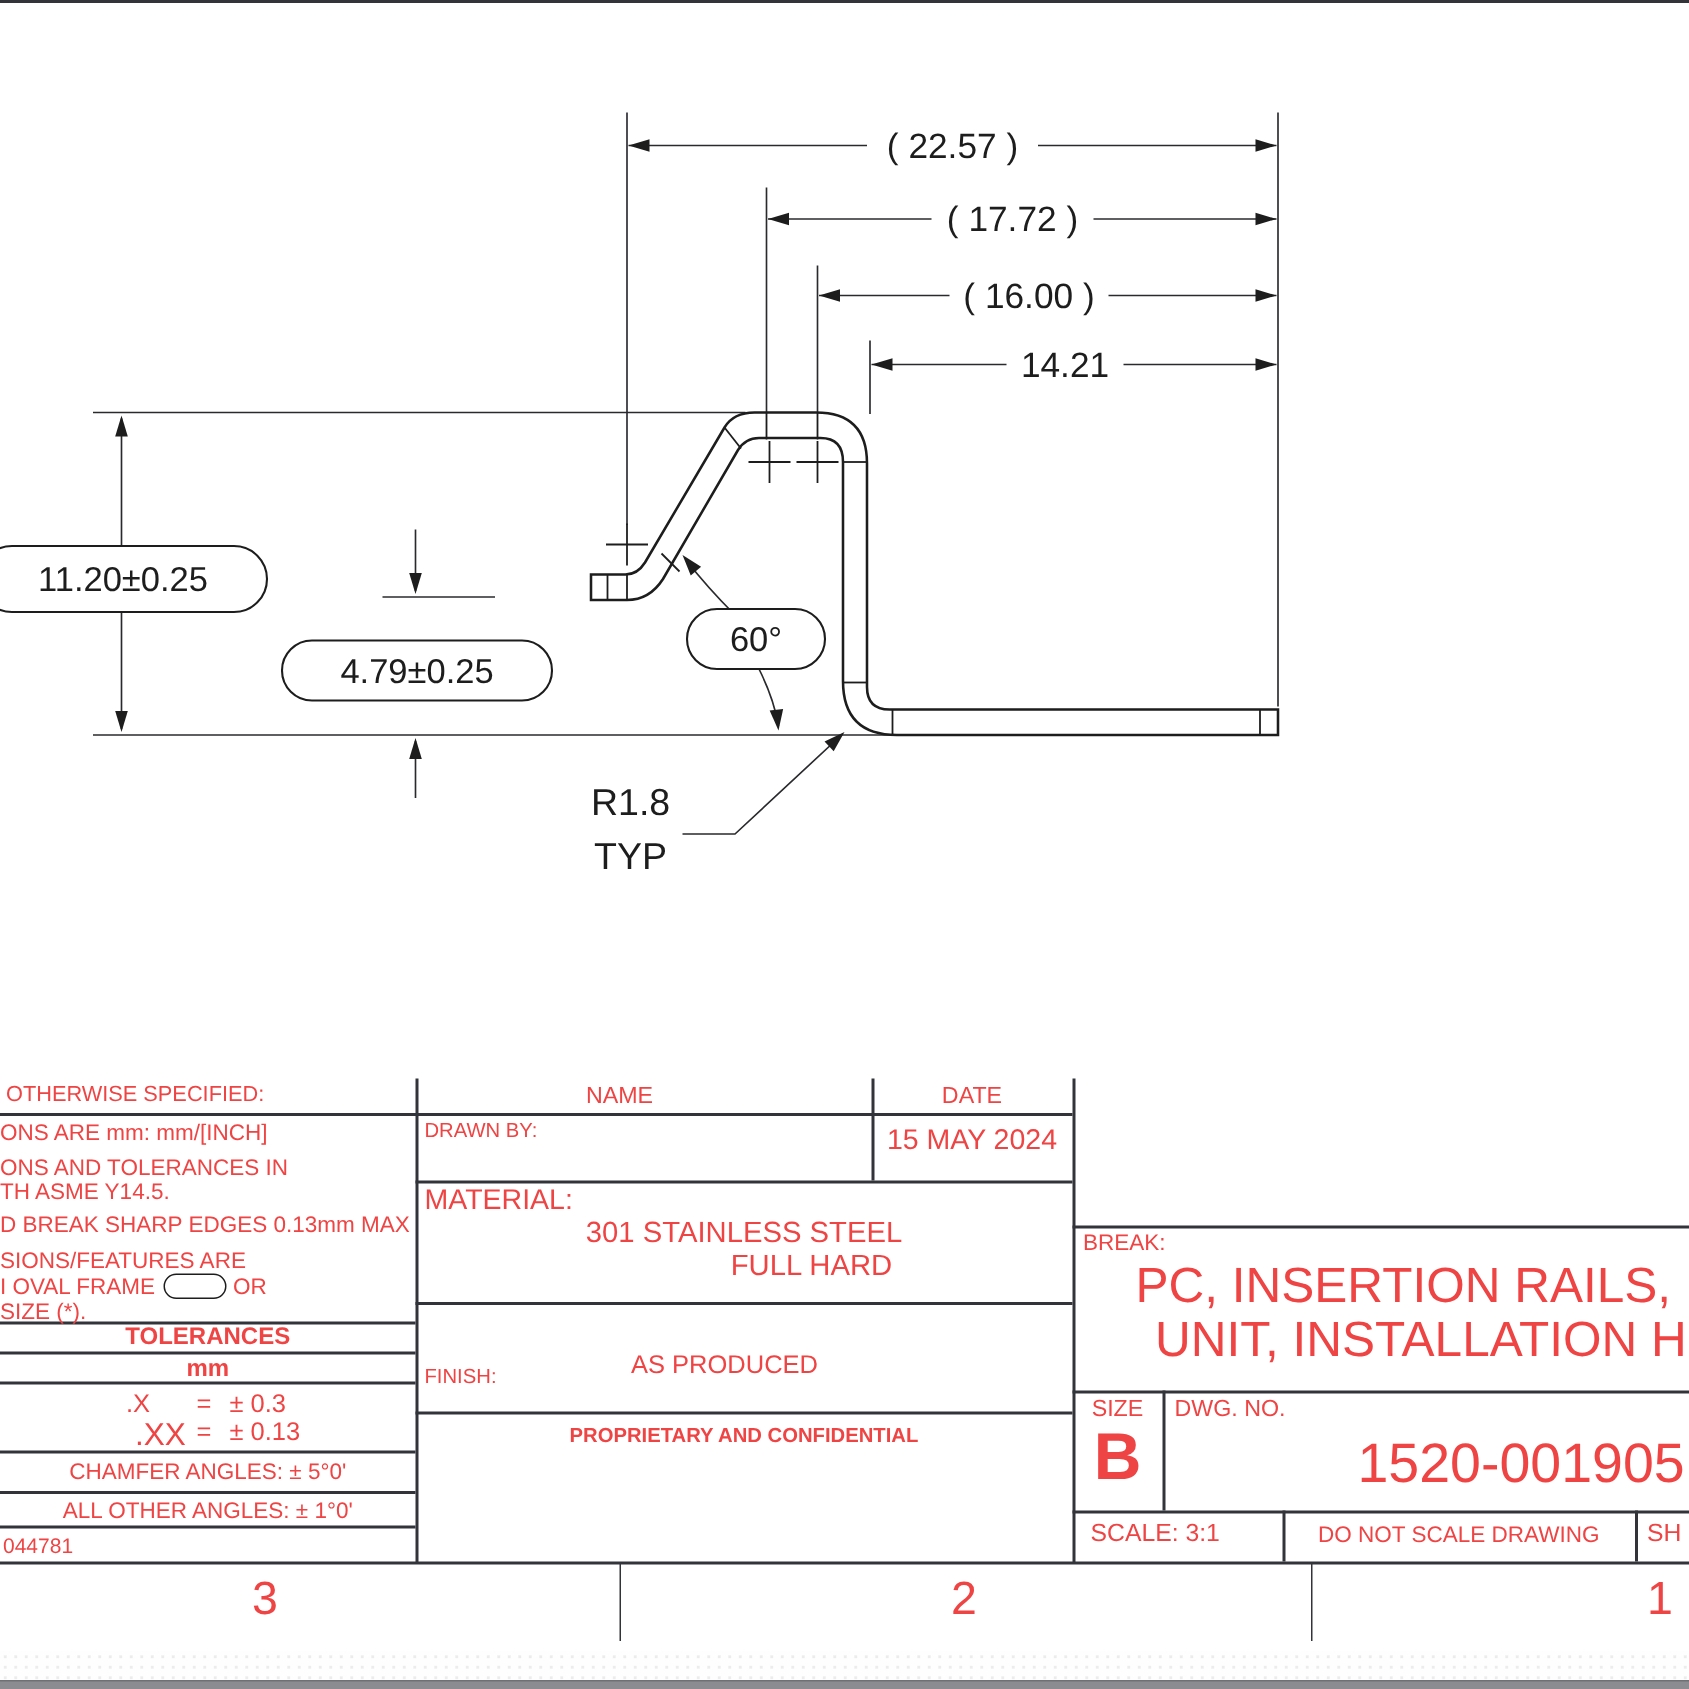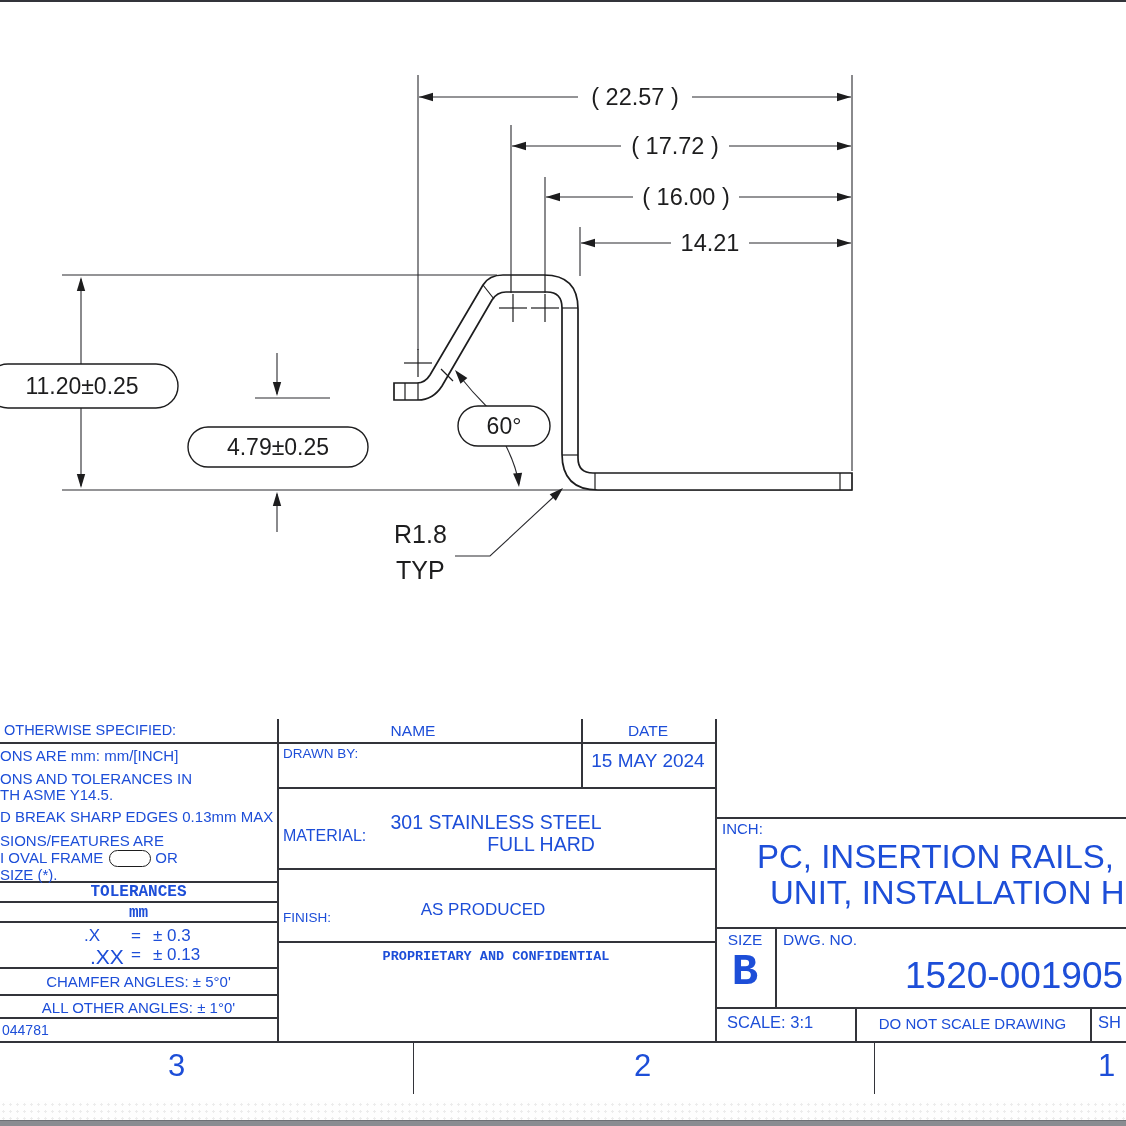--- a/index.html
+++ b/index.html
@@ -3,23 +3,23 @@
 <meta charset="utf-8">
 <style>
   html,body{margin:0;padding:0;}
   body{
     width:1126px;height:1126px;position:relative;overflow:hidden;
     background:#ffffff;font-family:"Liberation Sans",sans-serif;color:#1d1d1e;
   }
   .abs{position:absolute;}
   .hline{position:absolute;height:1.5px;background:#33343a;}
   .vline{position:absolute;width:1.5px;background:#33343a;}
-  .t{position:absolute;white-space:nowrap;color:#1d4ed8;}
+  .t{position:absolute;white-space:nowrap;color:#ef4444;}
   .ctr{text-align:center;}
-  .bold{font-weight:bold;font-family:Liberation Mono, monospace;}
+  .bold{font-weight:bold;}
   .oval-glyph{
     display:inline-block;width:40px;height:15px;border:1.4px solid #1d1d1e;
     border-radius:9px;vertical-align:middle;margin:0 4px 2px 6px;
   }
   svg text{font-family:"Liberation Sans",sans-serif;fill:#1d1d1e;}
   .texture{
     position:absolute;left:0;width:1126px;
     background-color:#fefefe;
     background-image:radial-gradient(#ececec 1px, transparent 1.2px);
     background-size:7px 7px;
@@ -163,28 +163,28 @@
   <div class="t" style="left:131px;top:945px;font-size:17px">=</div>
   <div class="t" style="left:153px;top:945px;font-size:17px">± 0.13</div>
   <div class="t ctr" style="left:0;top:973px;width:277px;font-size:15px">CHAMFER ANGLES:   ± 5°0'</div>
   <div class="t ctr" style="left:0;top:999px;width:277px;font-size:15px">ALL OTHER ANGLES:  ± 1°0'</div>
   <div class="t" style="left:2px;top:1022px;font-size:14px">044781</div>
 
   <div class="t ctr" style="left:277px;top:722px;width:272px;font-size:15.5px">NAME</div>
   <div class="t ctr" style="left:581px;top:722px;width:134px;font-size:15.5px">DATE</div>
   <div class="t" style="left:283px;top:746px;font-size:13.5px">DRAWN BY:</div>
   <div class="t ctr" style="left:581px;top:750px;width:134px;font-size:19px">15 MAY 2024</div>
-  <div class="t" style="left:283px;top:827px;font-size:16px">MATERIAL:</div>
+  <div class="t" style="left:283px;top:790px;font-size:19px">MATERIAL:</div>
   <div class="t ctr" style="left:277px;top:811px;width:438px;font-size:19.5px">301 STAINLESS STEEL</div>
   <div class="t ctr" style="left:277px;top:833px;width:528px;font-size:19.5px">FULL HARD</div>
   <div class="t" style="left:283px;top:910px;font-size:13.5px">FINISH:</div>
   <div class="t ctr" style="left:264px;top:900px;width:438px;font-size:17px">AS PRODUCED</div>
   <div class="t ctr bold" style="left:277px;top:949px;width:438px;font-size:13.5px">PROPRIETARY AND CONFIDENTIAL</div>
 
-  <div class="t" style="left:722px;top:820px;font-size:15px">INCH:</div>
+  <div class="t" style="left:722px;top:820px;font-size:15px">BREAK:</div>
   <div class="t" style="left:757px;top:838px;font-size:33px">PC, INSERTION RAILS,</div>
   <div class="t" style="left:770px;top:874px;font-size:33px">UNIT, INSTALLATION H</div>
   <div class="t ctr" style="left:715px;top:931px;width:60px;font-size:15.5px">SIZE</div>
   <div class="t ctr bold" style="left:715px;top:947px;width:60px;font-size:44px">B</div>
   <div class="t" style="left:783px;top:931px;font-size:15.5px">DWG.  NO.</div>
   <div class="t" style="left:905px;top:955px;font-size:37px">1520-001905</div>
   <div class="t" style="left:727px;top:1013px;font-size:16.5px">SCALE:  3:1</div>
   <div class="t ctr" style="left:855px;top:1015px;width:235px;font-size:15px">DO NOT SCALE DRAWING</div>
   <div class="t" style="left:1098px;top:1013px;font-size:16.5px">SH</div>
 </div>

